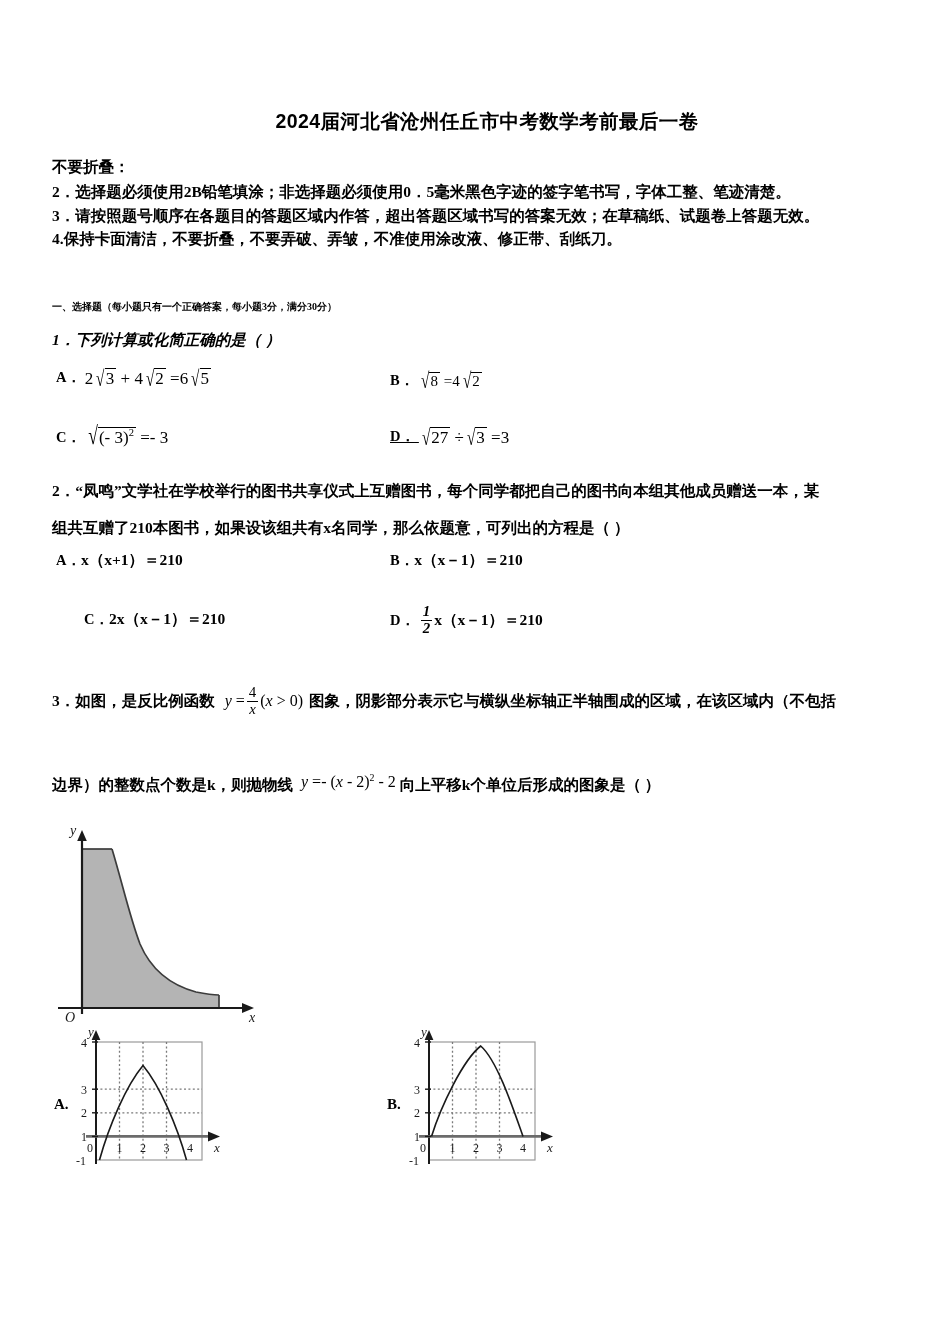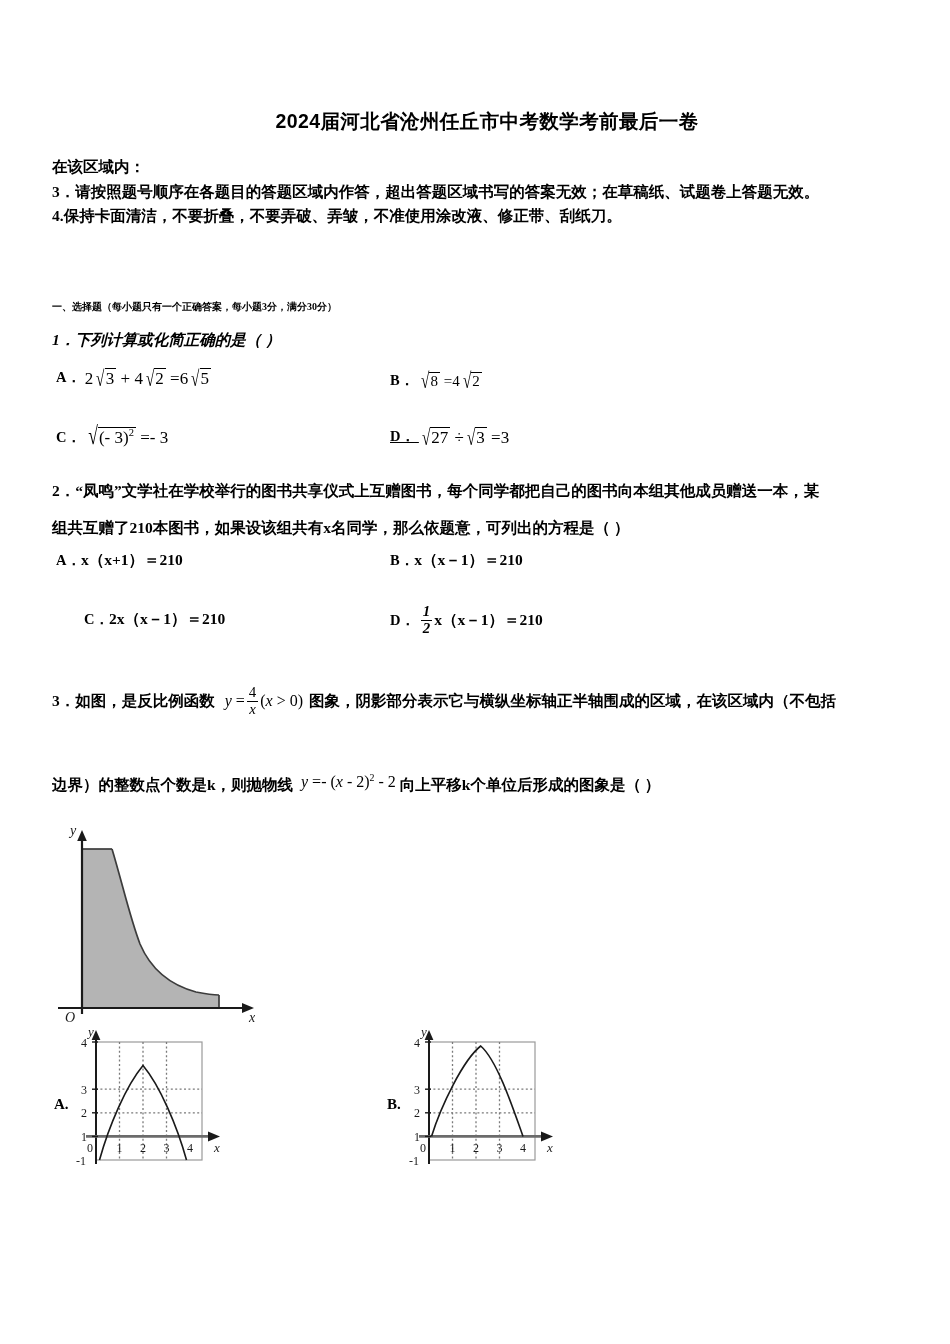--- a/index.html
+++ b/index.html
@@ -137,23 +137,26 @@
     font-family: "Liberation Serif", serif;
   }
 </style>
 </head>
 <body>
 
 <div class="page">
 
   <div class="doc-title">2024届河北省沧州任丘市中考数学考前最后一卷</div>
 
-  <div class="notice-head">在该区域内：</div>
+  <div class="notice-head">不要折叠：</div>
 
   <div class="notice-list">
+    <div class="notice-item">
+      <span class="num">2．</span><span>选择题必须使用2B铅笔填涂；非选择题必须使用0．5毫米黑色字迹的签字笔书写，字体工整、笔迹清楚。</span>
+    </div>
     <div class="notice-item">
       <span class="num">3．</span><span>请按照题号顺序在各题目的答题区域内作答，超出答题区域书写的答案无效；在草稿纸、试题卷上答题无效。</span>
     </div>
     <div class="notice-item">
       <span class="num">4.</span><span>保持卡面清洁，不要折叠，不要弄破、弄皱，不准使用涂改液、修正带、刮纸刀。</span>
     </div>
   </div>
 
   <div class="sec-head">一、选择题（每小题只有一个正确答案，每小题3分，满分30分）</div>
 

